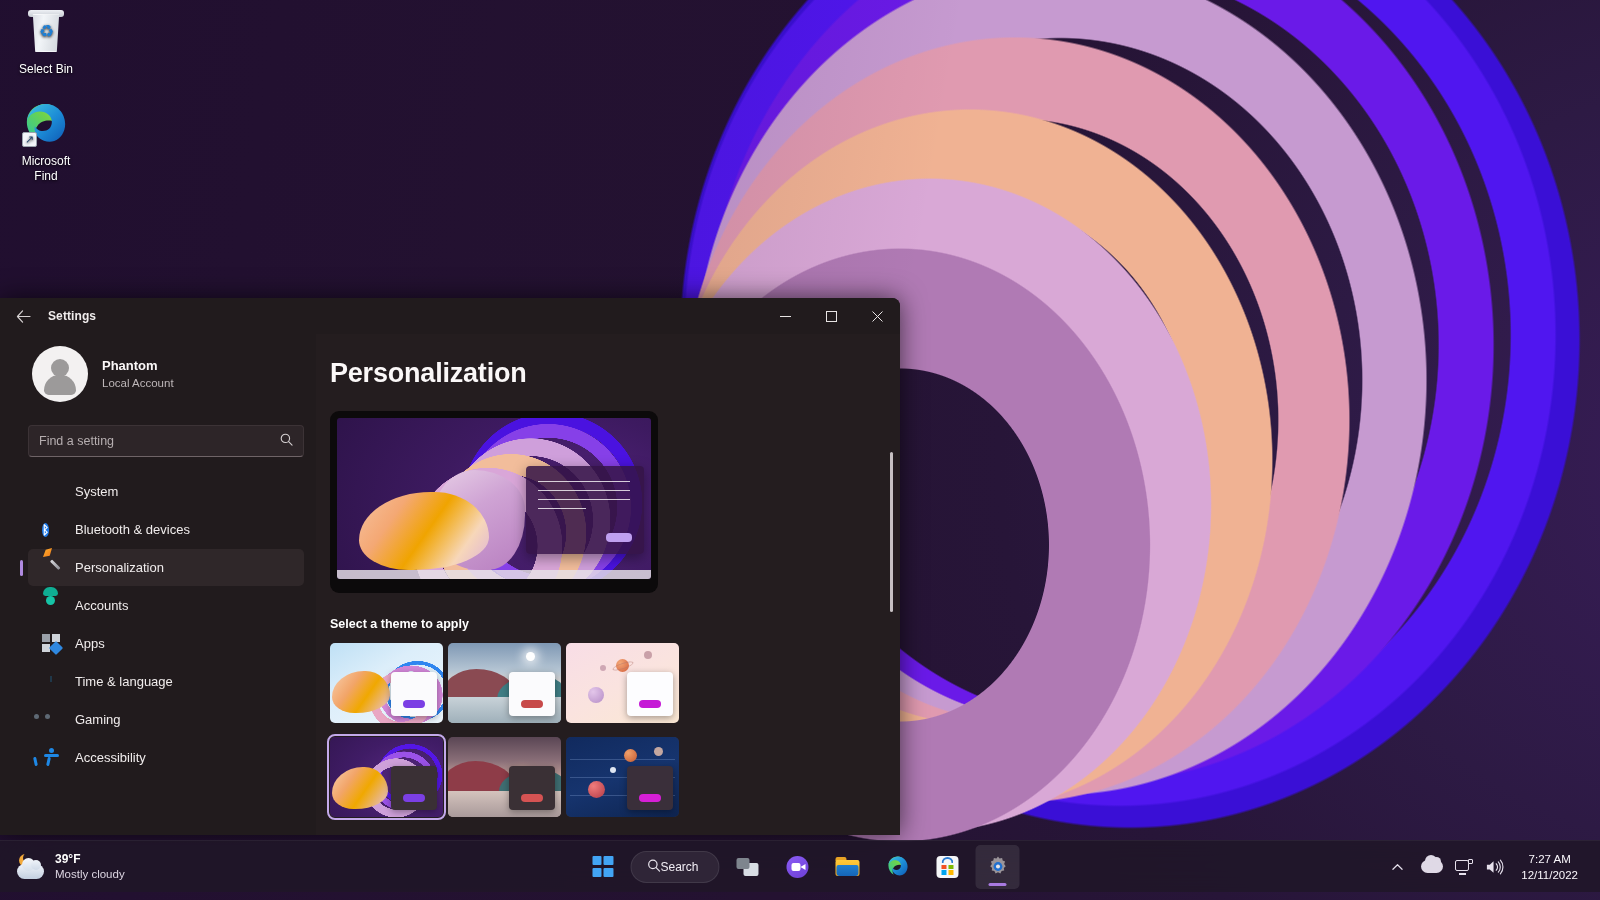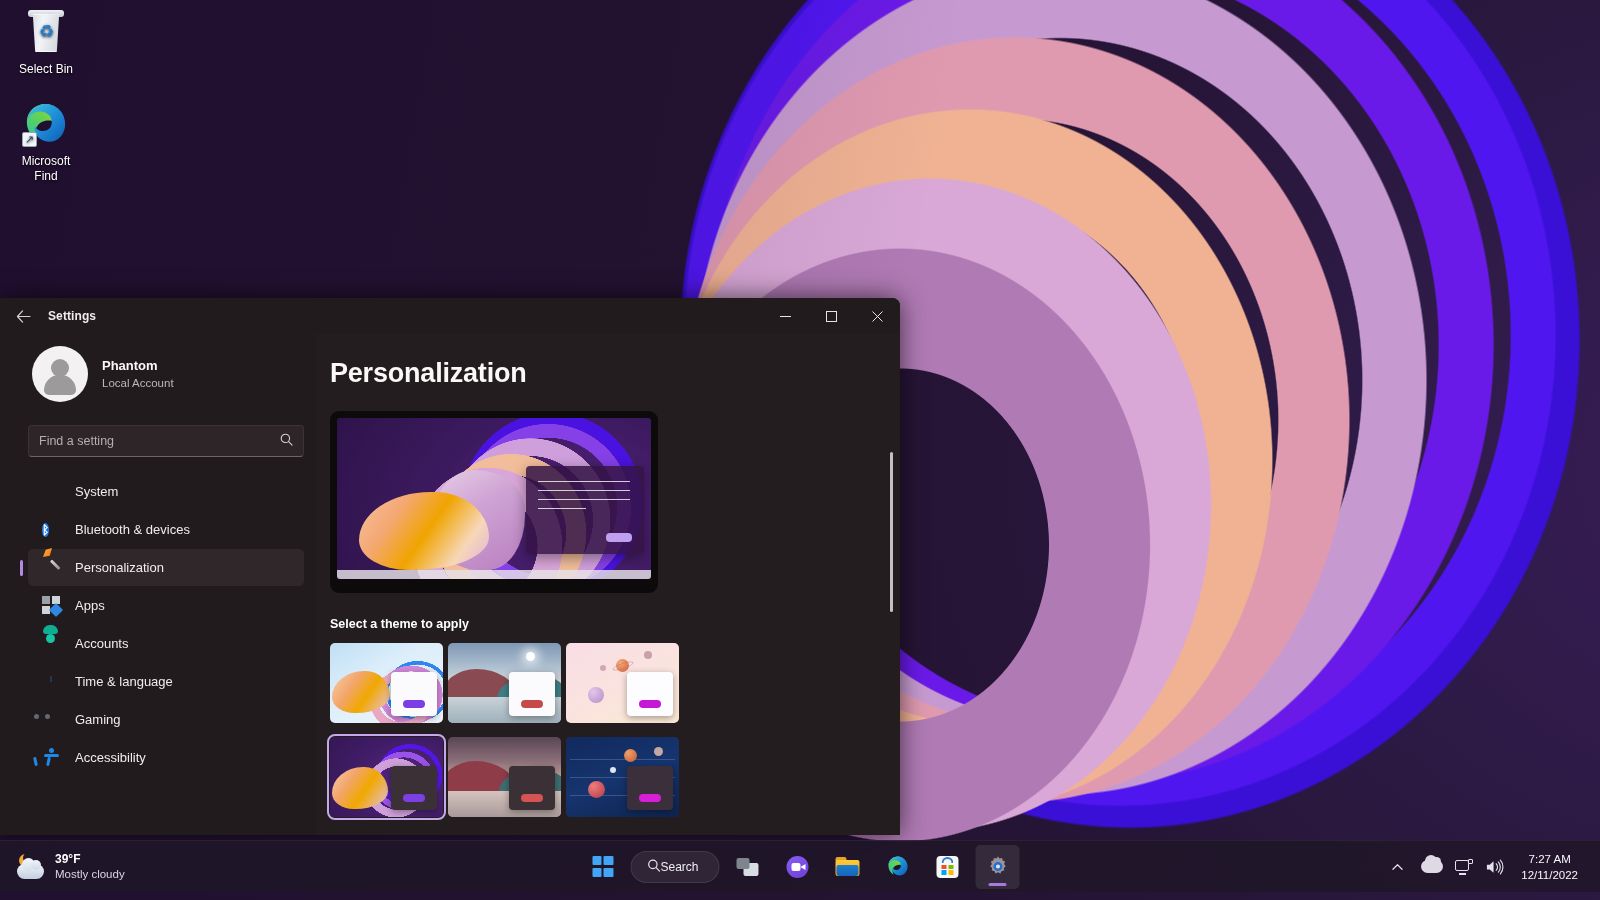--- a/index.html
+++ b/index.html
@@ -631,29 +631,29 @@
             <span class="nav-label">Bluetooth &amp; devices</span>
           </div>
           <div class="nav-item active">
             <span class="nav-ico">
               <span class="ic-pers"><span class="handle"></span><span class="tip"></span></span>
             </span>
             <span class="nav-label">Personalization</span>
           </div>
           <div class="nav-item">
             <span class="nav-ico">
+              <span class="ic-acct"><span class="h"></span><span class="b"></span></span>
+            </span>
+            <span class="nav-label">Accounts</span>
+          </div>
+          <div class="nav-item">
+            <span class="nav-ico">
               <span class="ic-apps"><i class="a1"></i><i class="a2"></i><i class="a3"></i><i class="a4"></i></span>
             </span>
             <span class="nav-label">Apps</span>
-          </div>
-          <div class="nav-item">
-            <span class="nav-ico">
-              <span class="ic-acct"><span class="h"></span><span class="b"></span></span>
-            </span>
-            <span class="nav-label">Accounts</span>
           </div>
           <div class="nav-item">
             <span class="nav-ico"><span class="ic-time"></span></span>
             <span class="nav-label">Time &amp; language</span>
           </div>
           <div class="nav-item">
             <span class="nav-ico"><span class="ic-game"></span></span>
             <span class="nav-label">Gaming</span>
           </div>
           <div class="nav-item">

